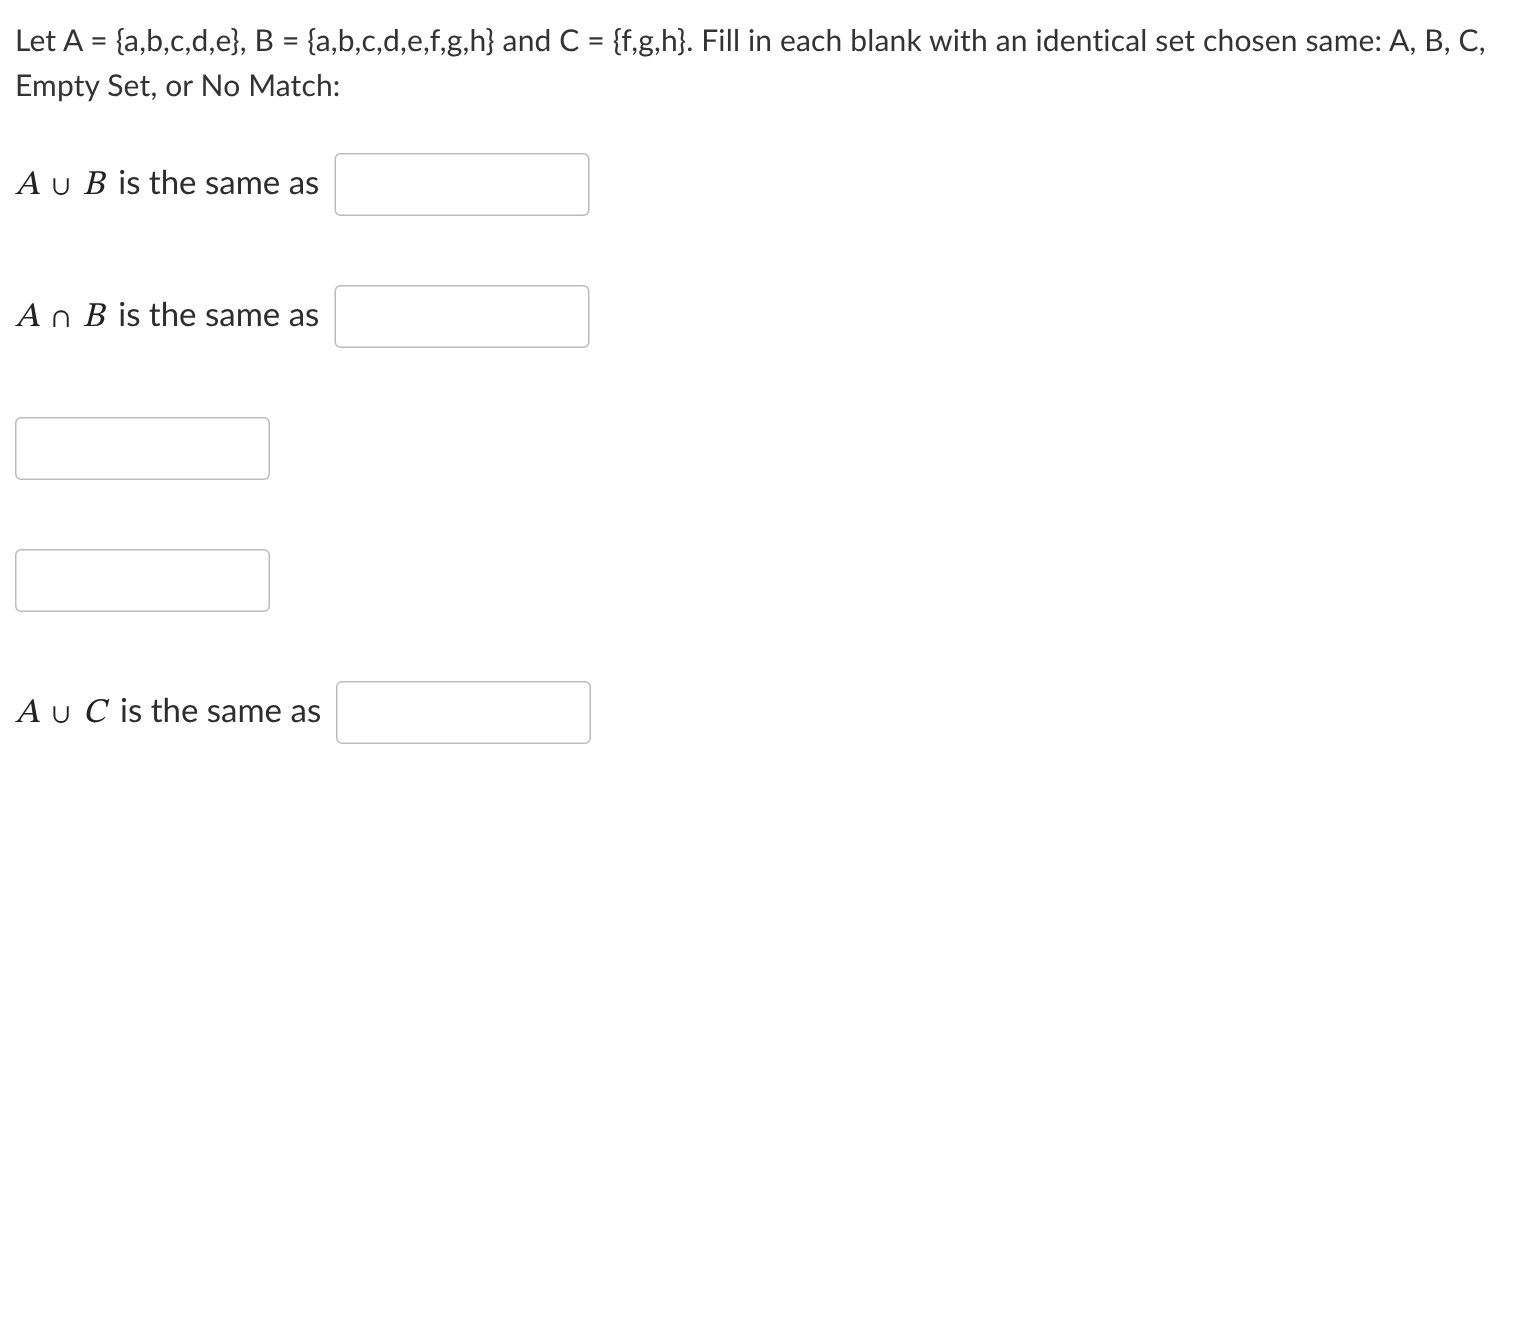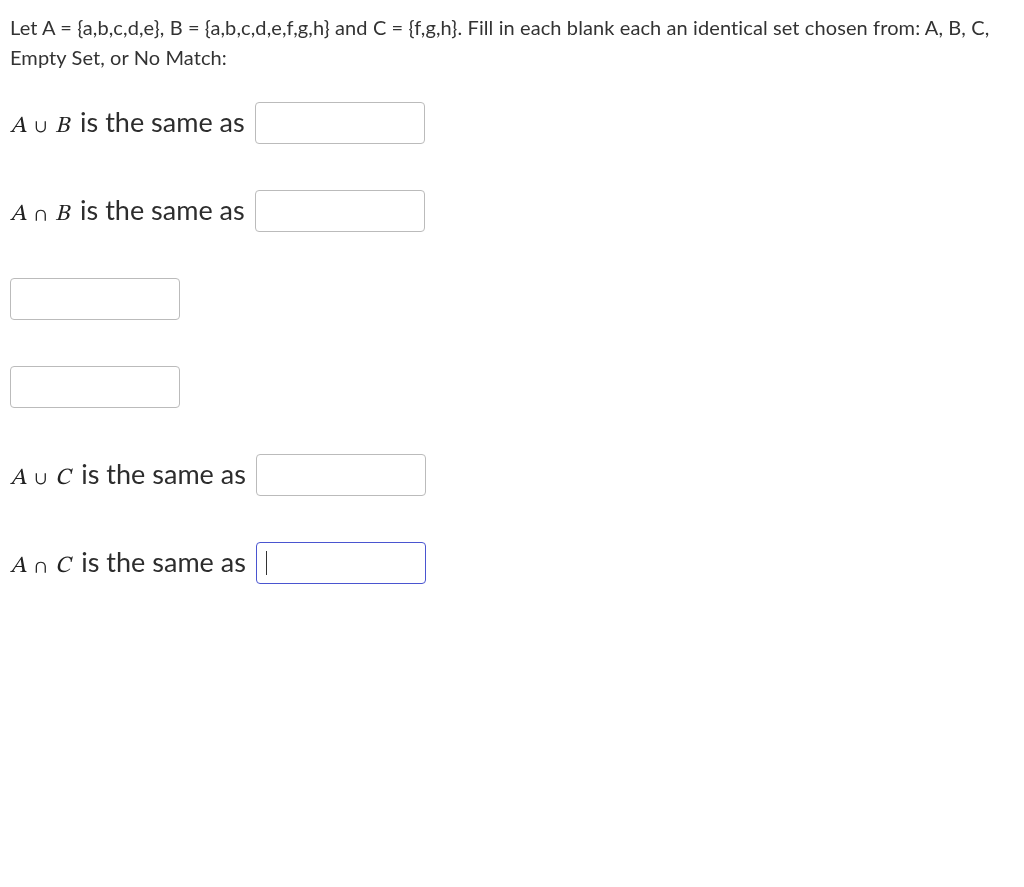--- a/index.html
+++ b/index.html
@@ -36,21 +36,21 @@
       font-size: 23px;
     }
     .expression .op {
       font-style: normal;
       padding: 0 3px;
       font-size: 19px;
     }
     .tail {
       font-family: 'Lato', 'Helvetica Neue', Arial, sans-serif;
       font-style: normal;
-      font-size: 27px;
+      font-size: 22px;
       color: #2d2d2d;
       margin-left: 4px;
       margin-right: 8px;
       text-align: center;
     }
     .answer-input {
       width: 170px;
       height: 42px;
       border: 1px solid #bbb;
       border-radius: 4px;
@@ -73,38 +73,34 @@
       top: 50%;
       transform: translateY(-50%);
       width: 1px;
       height: 24px;
       background: #333;
     }
   </style>
 </head>
 <body>
 
-<div class="instructions">Let A = {a,b,c,d,e}, B = {a,b,c,d,e,f,g,h} and C = {f,g,h}. Fill in each blank each an identical set chosen from: A, B, C, Empty Set, or No Match:</div>
+<div class="instructions">Let A = {a,b,c,d,e}, B = {a,b,c,d,e,f,g,h} and C = {f,g,h}. Fill in each blank with an identical set chosen same: A, B, C, Empty Set, or No Match:</div>
 
 <div id="questions-container">
     <div class="question-row">
       <span class="expression"><span class="var">A</span> <span class="op">∪</span> <span class="var">B</span><span class="tail"> is the same as</span></span>
       <input type="text" class="answer-input" value="" style="">
     </div>
     <div class="question-row">
       <span class="expression"><span class="var">A</span> <span class="op">∩</span> <span class="var">B</span><span class="tail"> is the same as</span></span>
       <input type="text" class="answer-input" value="" style="">
     </div>
     <div class="question-row">
       <input type="text" class="answer-input" value="" style="">
     </div>
     <div class="question-row">
       <input type="text" class="answer-input" value="" style="">
     </div>
     <div class="question-row">
       <span class="expression"><span class="var">A</span> <span class="op">∪</span> <span class="var">C</span><span class="tail"> is the same as</span></span>
       <input type="text" class="answer-input" value="" style="">
     </div>
-    <div class="question-row">
-      <span class="expression"><span class="var">A</span> <span class="op">∩</span> <span class="var">C</span><span class="tail"> is the same as</span></span>
-      <span class="cursor-inside" style="position: relative; display: inline-block;"><input type="text" class="answer-input focused" value="" style=""></span>
-    </div>
   </div>
 
 </body></html>

